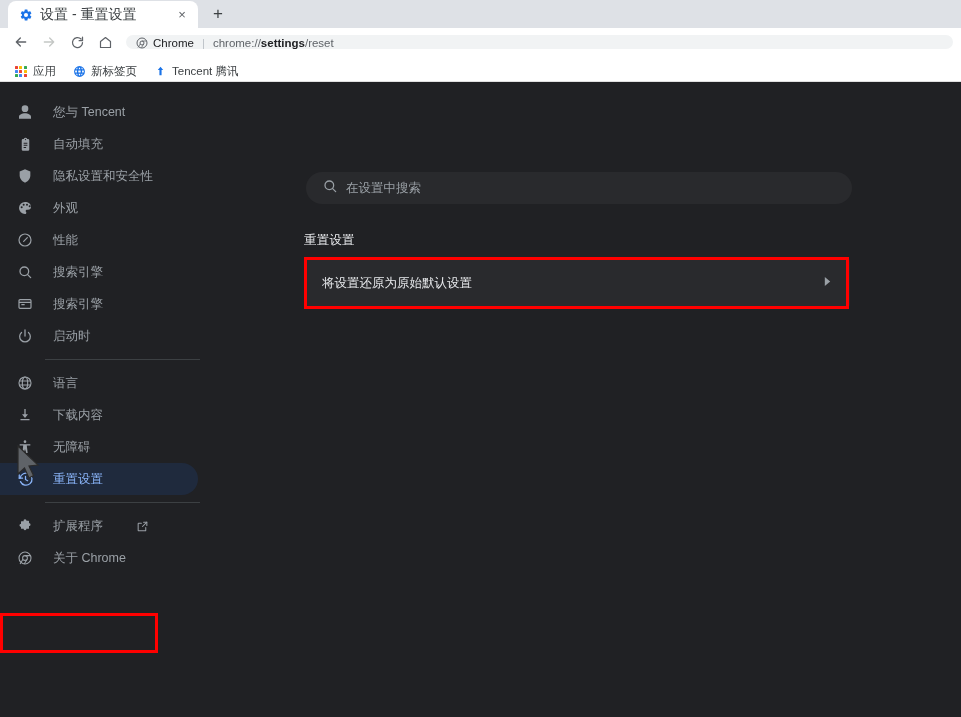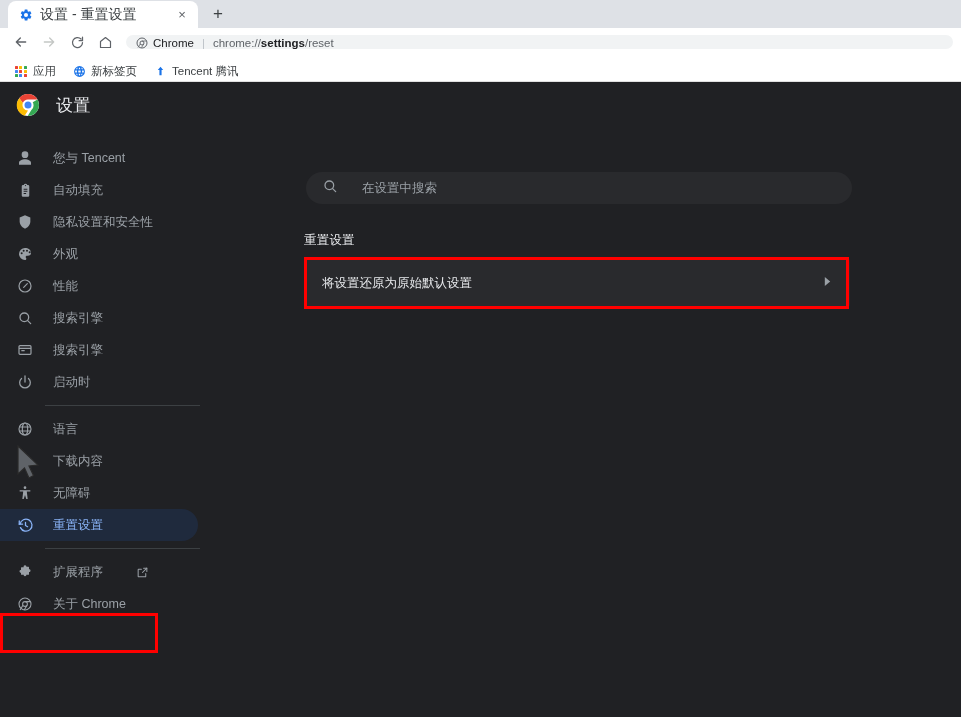--- a/index.html
+++ b/index.html
@@ -105,21 +105,21 @@
   
   .annot {
     position: absolute; border: 3px solid #ff0000; pointer-events: none;
   }
 
   
   .content { flex: 1 1 auto; padding-top: 0; position: relative; }
   .searchbar {
     position: absolute; left: 50px; top: 90px; width: 546px; height: 32px;
     background: #292a2d; border-radius: 16px;
-    display: flex; align-items: center; gap: 24px; padding: 0 16px;
+    display: flex; align-items: center; gap: 8px; padding: 0 16px;
   }
   .search-ph { font-size: 12.5px; color: #9aa0a6; }
 
   .section-title {
     position: absolute; left: 48px; top: 150px;
     font-size: 12.5px; color: #e8eaed; font-weight: 500; letter-spacing: .2px;
   }
 
   .card {
     position: absolute; left: 48px; top: 175px; width: 546px; height: 52px;
@@ -220,33 +220,20 @@
         </svg>
       </span>
       <span>Tencent 腾讯</span>
     </div>
   </div>
 
   <div class="page">
 
     <div class="sidebar">
 
-      <div class="settings-header">
-        <span class="chrome-logo">
-          <svg width="24" height="24" viewBox="0 0 48 48">
-            <circle cx="24" cy="24" r="22" fill="#fff"></circle>
-            <path fill="#EA4335" d="M24 2a22 22 0 0 1 19.05 11H24a11 11 0 0 0-10.3 7.1L6.6 10.3A22 22 0 0 1 24 2z"></path>
-            <path fill="#FBBC05" d="M6.6 10.3l7.1 9.8A11 11 0 0 0 24 35l-6.6 10.5A22 22 0 0 1 6.6 10.3z"></path>
-            <path fill="#34A853" d="M43.05 13A22 22 0 0 1 24 46l-.6 0 7-11.6A11 11 0 0 0 35 24a11 11 0 0 0-1.6-5.7L43.05 13z"></path>
-            <circle cx="24" cy="24" r="9.2" fill="#fff"></circle>
-            <circle cx="24" cy="24" r="7" fill="#4285F4"></circle>
-          </svg>
-        </span>
-        <span class="settings-title">设置</span>
-      </div>
 
       <div class="nav">
 
         <div class="nav-item">
           <span class="nav-ico">
             <svg width="16" height="16" viewBox="0 0 24 24" fill="#9aa0a6">
                 <path d="M12 12a5 5 0 1 0 0-10 5 5 0 0 0 0 10zm0 2c-4 0-9 2-9 5v3h18v-3c0-3-5-5-9-5z"></path>
               </svg>
           </span>
           <span class="nav-label">您与 Tencent</span>

